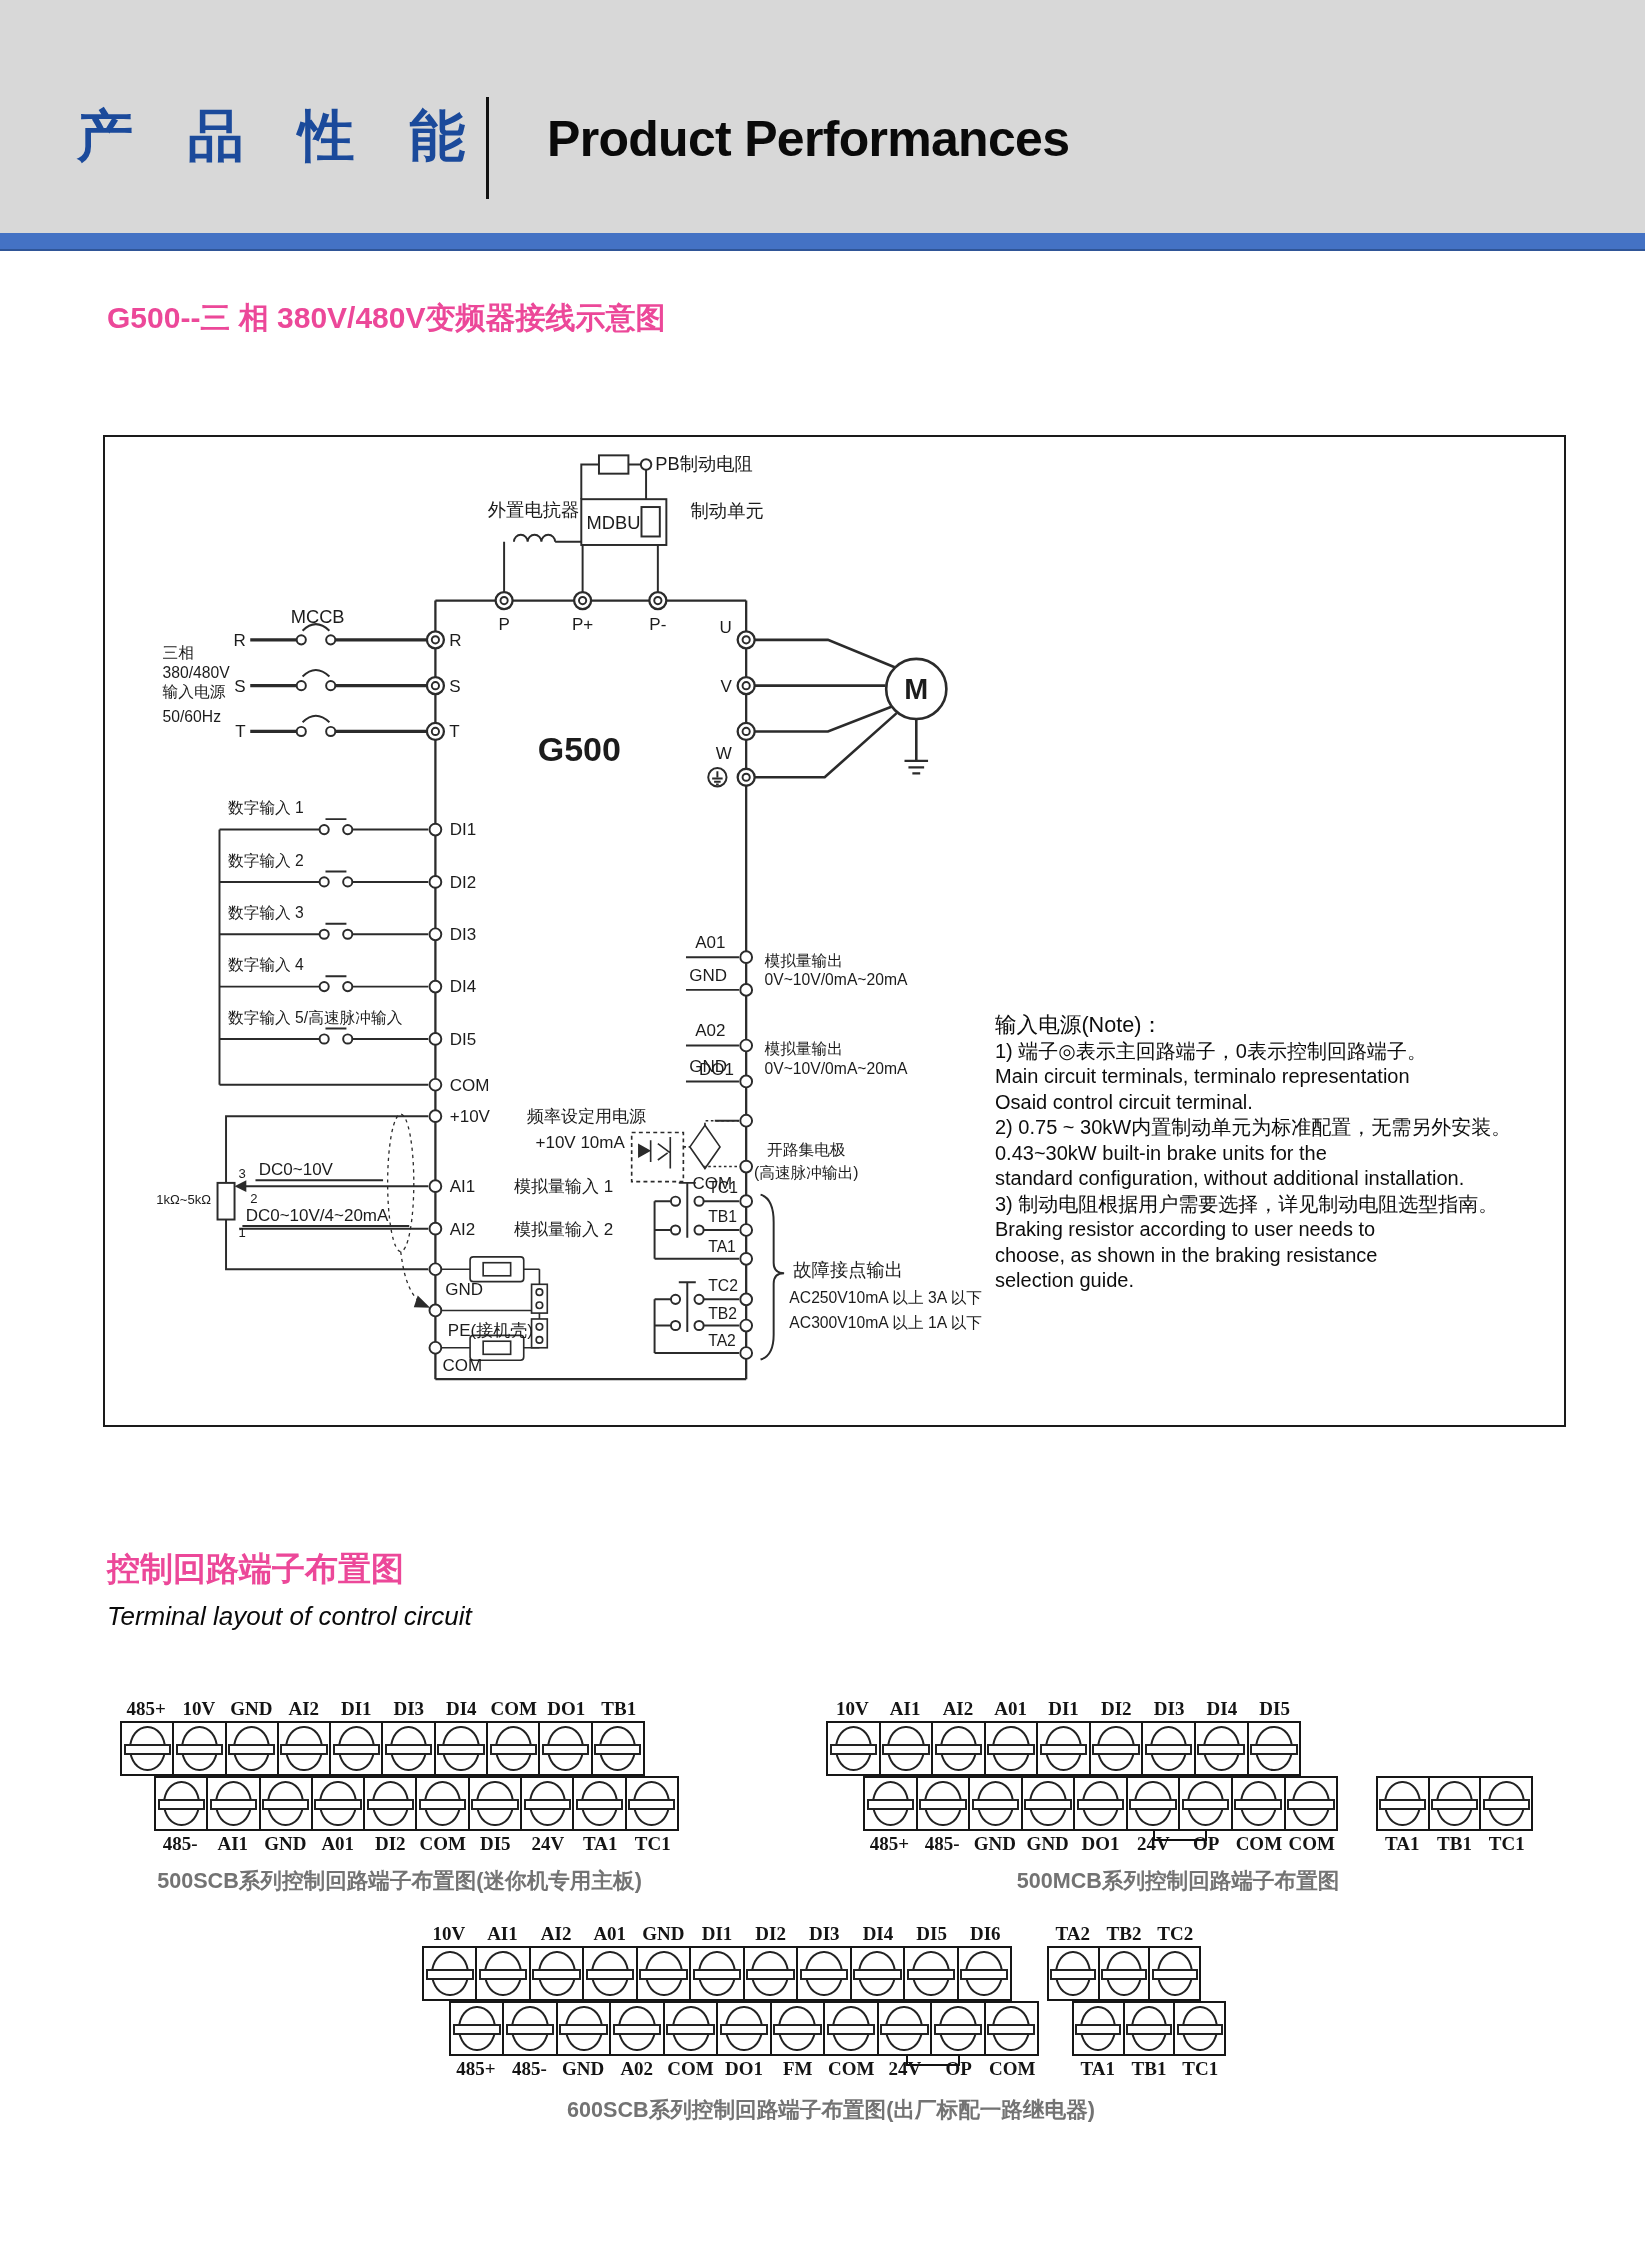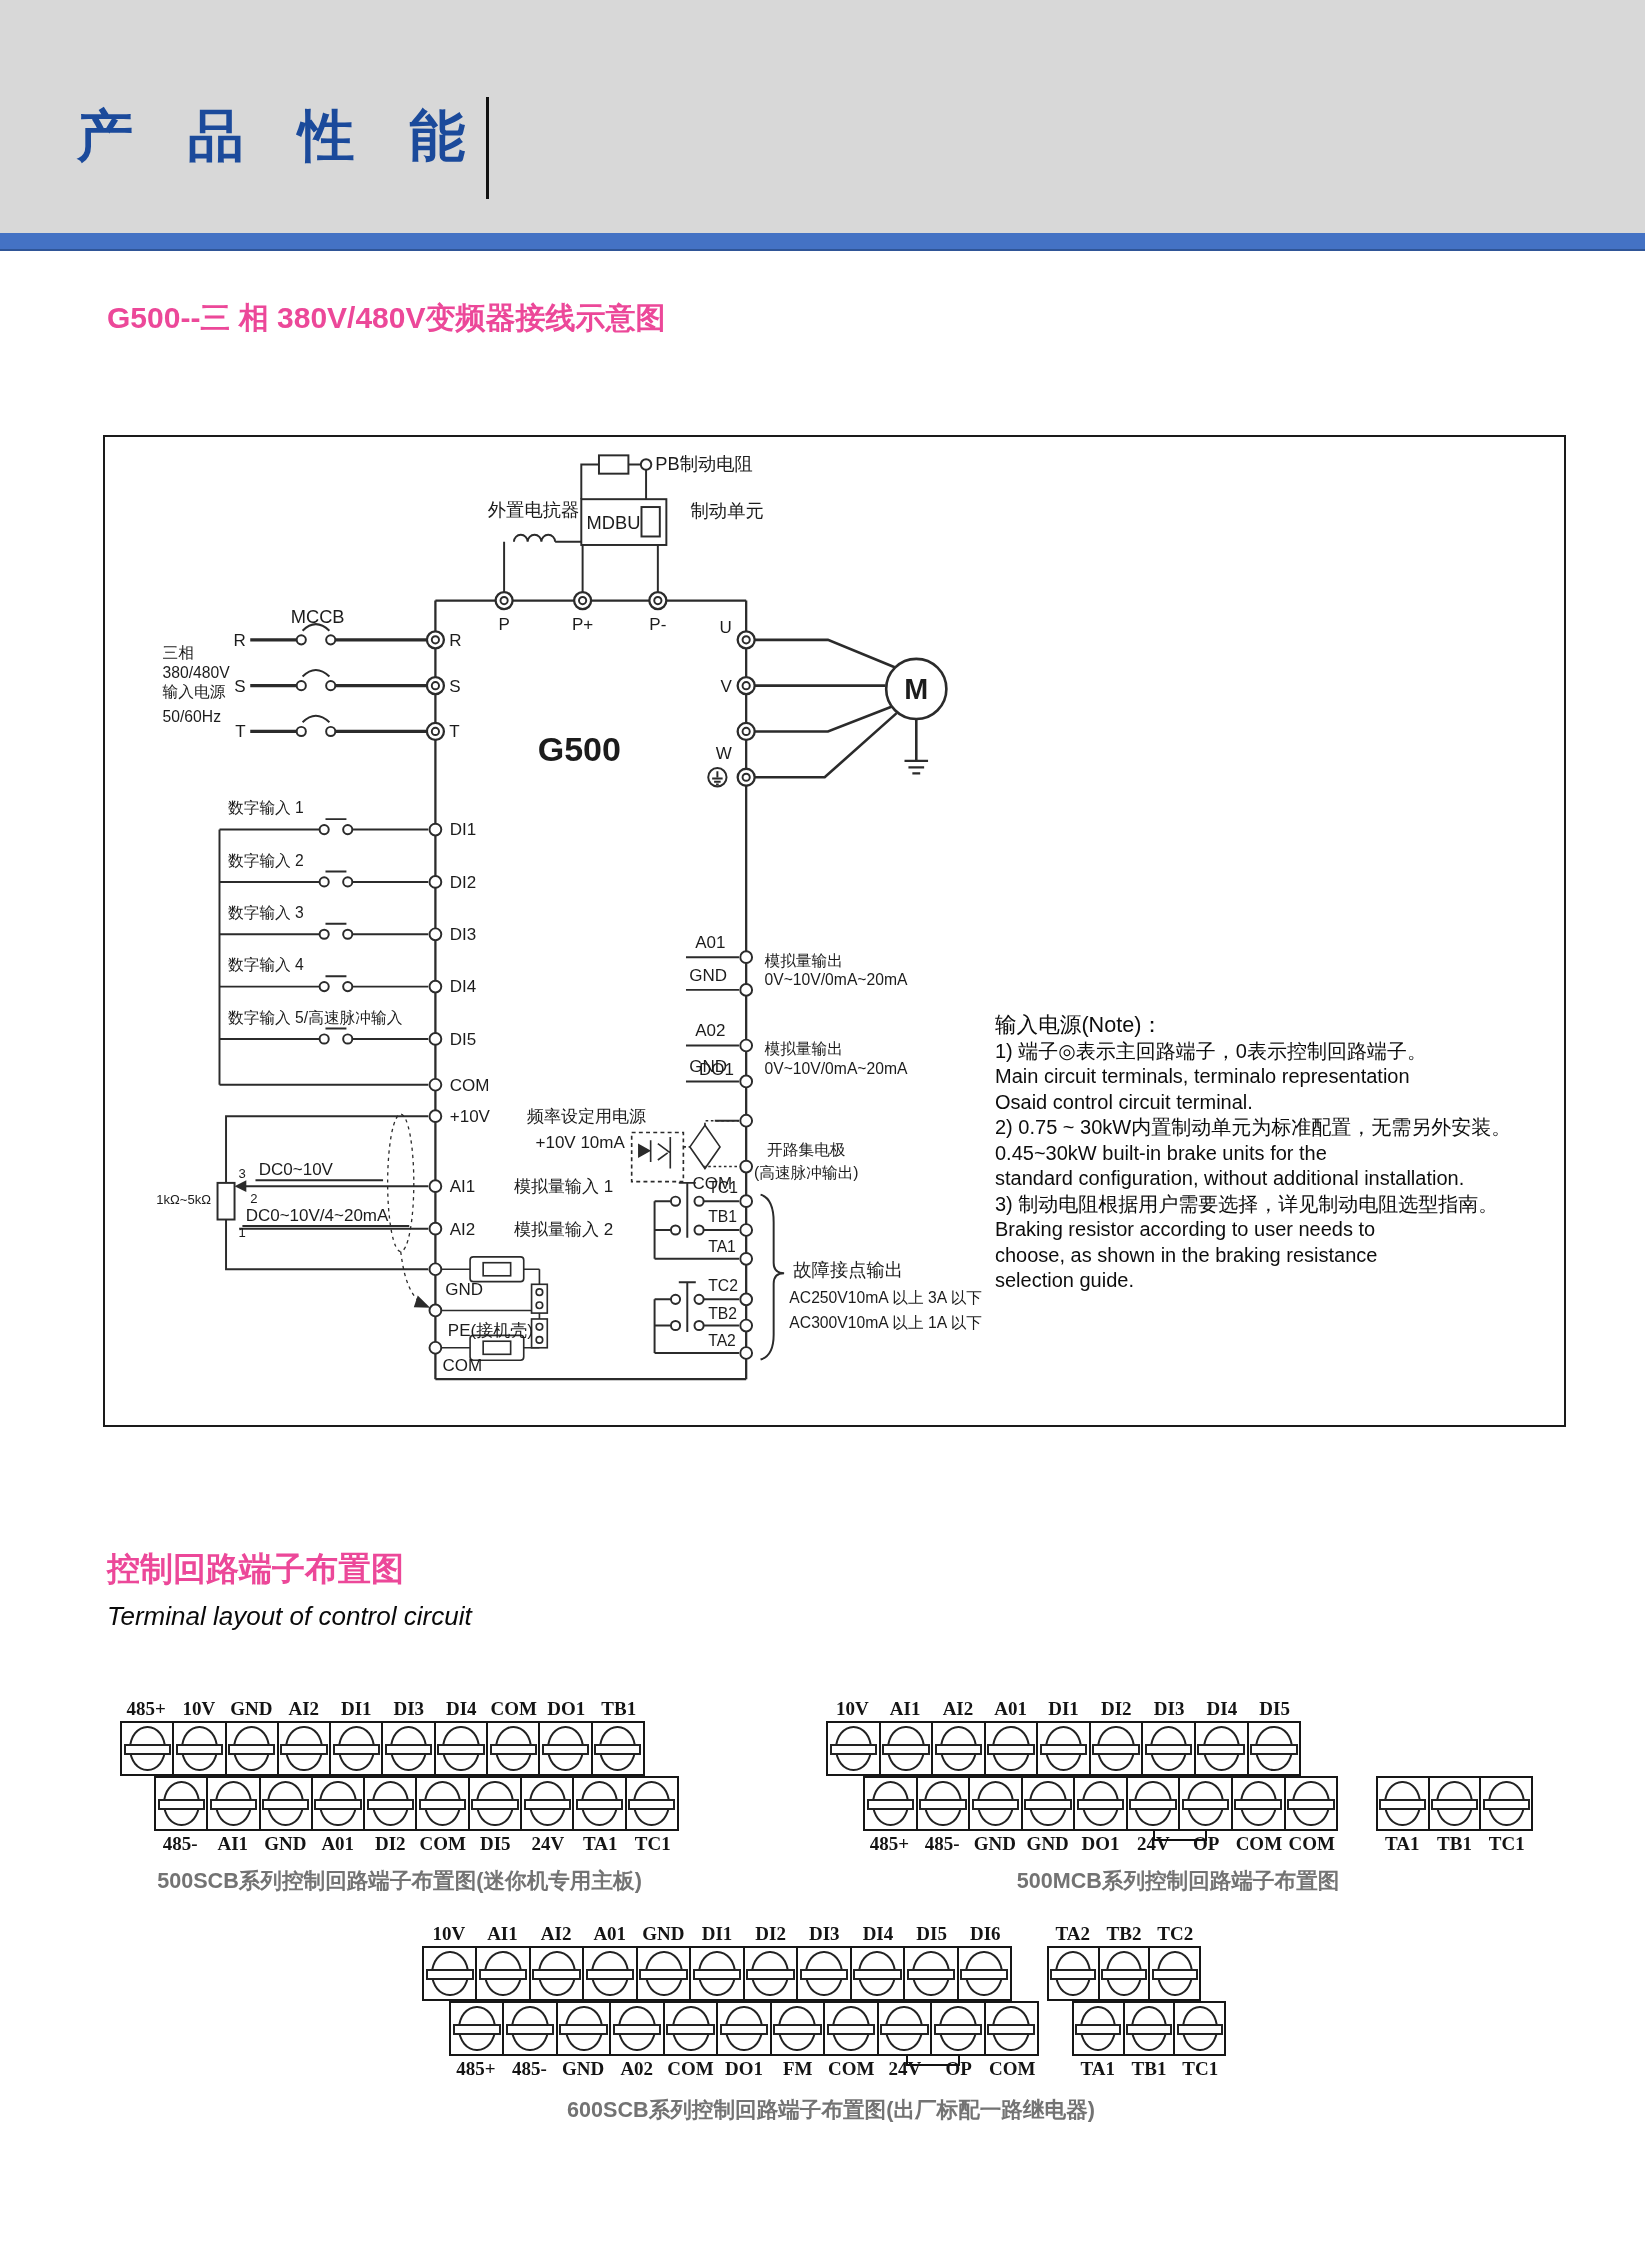--- a/index.html
+++ b/index.html
@@ -41,20 +41,21 @@
   .tcaption{position:absolute;text-align:center;font-size:21.6px;font-weight:600;color:#737373;white-space:nowrap;}
 </style>
 </head>
 <body>
 
 <div class="page">
 
   <div class="hdr-band"></div>
   <div class="hdr-zh">产 品 性 能</div>
   <div class="hdr-divider"></div>
+  <div class="hdr-en">Product Performances</div>
   <div class="hdr-accent"></div>
 
   <div id="s1zh" class="s-title-zh">G500--三 相 380V/480V变频器接线示意图</div>
 
   <div class="diagram-box">
     <svg width="1459" height="988" viewBox="0 0 2230 1510">
 
       <g stroke="#2b2b2b" stroke-width="3.5" fill="none">
         <path d="M505,250 H980 M505,250 V1440 M980,250 V1440 M505,1440 H980"></path>
       </g>
@@ -304,21 +305,21 @@
       <text class="sm" x="1046" y="1324">AC250V10mA 以上  3A 以下</text>
       <text class="sm" x="1046" y="1362">AC300V10mA 以上  1A 以下</text>
     </svg>
 
     <div class="notes">
       <div class="notes-title">输入电源(Note)：</div>
       <div class="note-line">1) 端子◎表示主回路端子，0表示控制回路端子。</div>
       <div class="note-line">Main circuit terminals, terminalo representation</div>
       <div class="note-line">Osaid control circuit terminal.</div>
       <div class="note-line">2) 0.75 ~ 30kW内置制动单元为标准配置，无需另外安装。</div>
-      <div class="note-line">0.45~30kW built-in brake units for the</div>
+      <div class="note-line">0.43~30kW built-in brake units for the</div>
       <div class="note-line">standard configuration, without additional installation.</div>
       <div class="note-line">3) 制动电阻根据用户需要选择，详见制动电阻选型指南。</div>
       <div class="note-line">Braking resistor according to user needs to</div>
       <div class="note-line">choose, as shown in the braking resistance</div>
       <div class="note-line">selection guide.</div>
     </div>
   </div>
 
   <div id="s2zh" class="s-title-zh">控制回路端子布置图</div>
   <div id="s2en" class="s-title-en">Terminal layout of control circuit</div>

